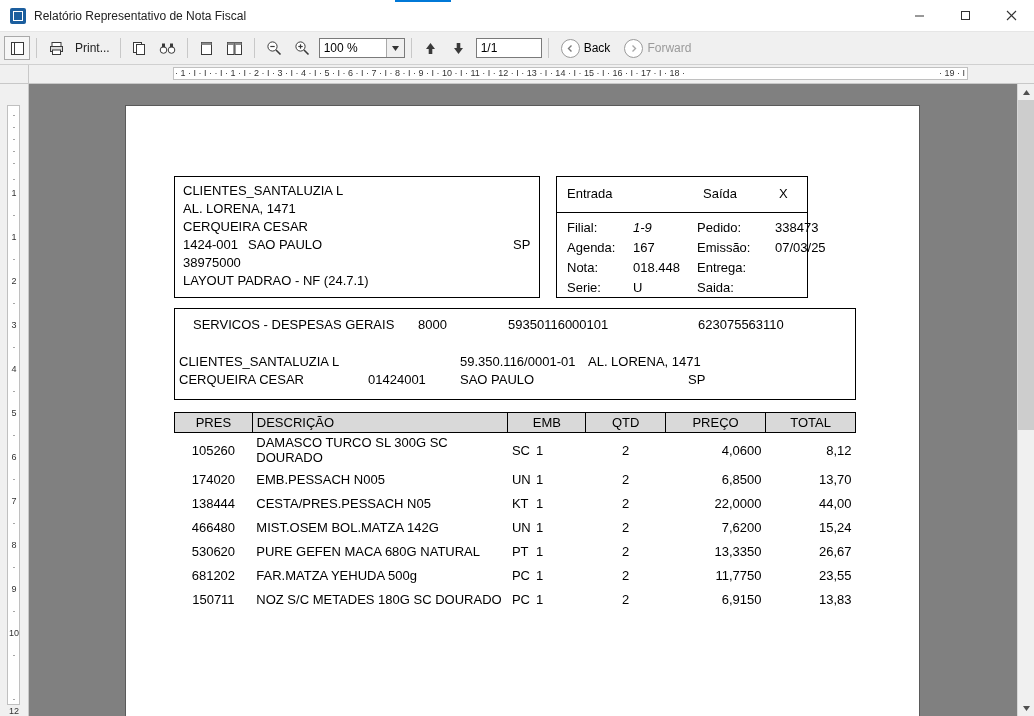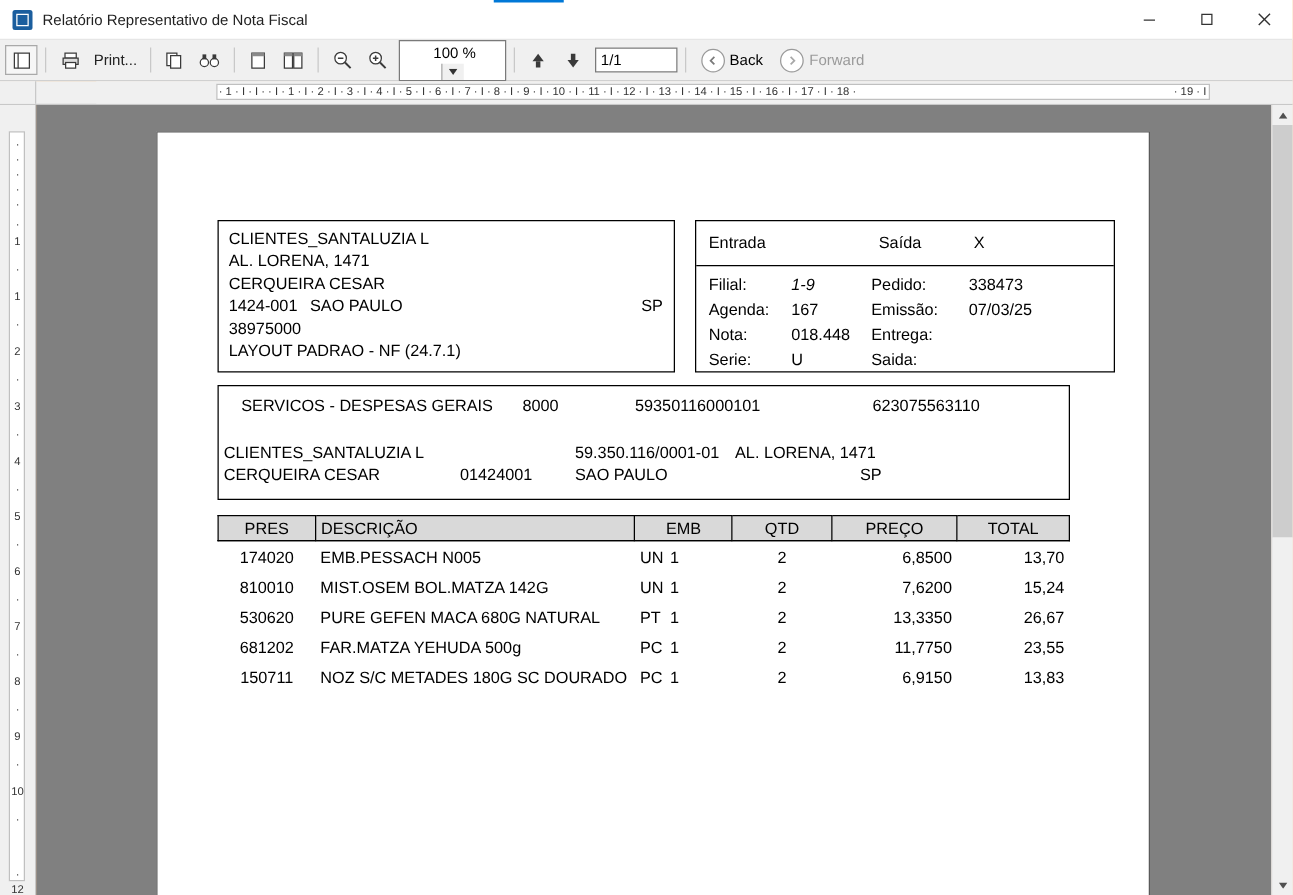--- a/index.html
+++ b/index.html
@@ -115,28 +115,26 @@
     background: #c8c8c8;
     margin: 0 4px;
   }
   .tb-label {
     font-size: 12px;
     color: #222;
     padding: 0 4px;
   }
   .zoom-combo {
     display: flex;
-    align-items: center;
-    height: 33px;
+    height: 20px;
     width: 86px;
     border: 1px solid #7a7a7a;
     background: #ffffff;
     box-sizing: border-box;
     margin-left: 2px;
-    flex-direction: column;
   }
   .zoom-combo .val {
     flex: 1 1 auto;
     padding-left: 4px;
     font-size: 12px;
     line-height: 18px;
   }
   .zoom-combo .arrow {
     width: 17px;
     height: 18px;
@@ -298,21 +296,21 @@
     bottom: 16px;
     background: #f0f0f0;
   }
 
   .box {
     position: absolute;
     border: 1px solid #000000;
     box-sizing: border-box;
   }
   .b-addr { left: 48px; top: 70px; width: 366px; height: 122px; }
-  .b-ent  { left: 430px; top: 70px; width: 336px; height: 122px; }
+  .b-ent  { left: 430px; top: 70px; width: 252px; height: 122px; }
   .b-serv { left: 48px; top: 202px; width: 682px; height: 92px; }
 
   .ln { position: absolute; font-size: 13px; white-space: nowrap; }
 
   .ent-divider {
     position: absolute;
     left: 0;
     top: 35px;
     width: 100%;
     border-top: 1px solid #000000;
@@ -590,29 +588,45 @@
               <th class="c-item">PRES</th>
               <th class="c-desc">DESCRIÇÃO</th>
               <th class="c-emb" style="text-align:center">EMB</th>
               <th class="c-qtd">QTD</th>
               <th class="c-preco" style="text-align:center">PREÇO</th>
               <th class="c-total" style="text-align:center">TOTAL</th>
             </tr>
           </thead>
           <tbody>
             <tr>
+              <td class="c-item">105260</td>
+              <td class="c-desc">DAMASCO TURCO SL 300G SC DOURADO</td>
+              <td class="c-emb"><span class="emb-cell"><span class="code">SC</span><span>1</span></span></td>
+              <td class="c-qtd">2</td>
+              <td class="c-preco">4,0600</td>
+              <td class="c-total">8,12</td>
+            </tr>
+            <tr>
               <td class="c-item">174020</td>
               <td class="c-desc">EMB.PESSACH N005</td>
               <td class="c-emb"><span class="emb-cell"><span class="code">UN</span><span>1</span></span></td>
               <td class="c-qtd">2</td>
               <td class="c-preco">6,8500</td>
               <td class="c-total">13,70</td>
             </tr>
             <tr>
-              <td class="c-item">810010</td>
+              <td class="c-item">138444</td>
+              <td class="c-desc">CESTA/PRES.PESSACH N05</td>
+              <td class="c-emb"><span class="emb-cell"><span class="code">KT</span><span>1</span></span></td>
+              <td class="c-qtd">2</td>
+              <td class="c-preco">22,0000</td>
+              <td class="c-total">44,00</td>
+            </tr>
+            <tr>
+              <td class="c-item">466480</td>
               <td class="c-desc">MIST.OSEM BOL.MATZA 142G</td>
               <td class="c-emb"><span class="emb-cell"><span class="code">UN</span><span>1</span></span></td>
               <td class="c-qtd">2</td>
               <td class="c-preco">7,6200</td>
               <td class="c-total">15,24</td>
             </tr>
             <tr>
               <td class="c-item">530620</td>
               <td class="c-desc">PURE GEFEN MACA 680G NATURAL</td>
               <td class="c-emb"><span class="emb-cell"><span class="code">PT</span><span>1</span></span></td>

